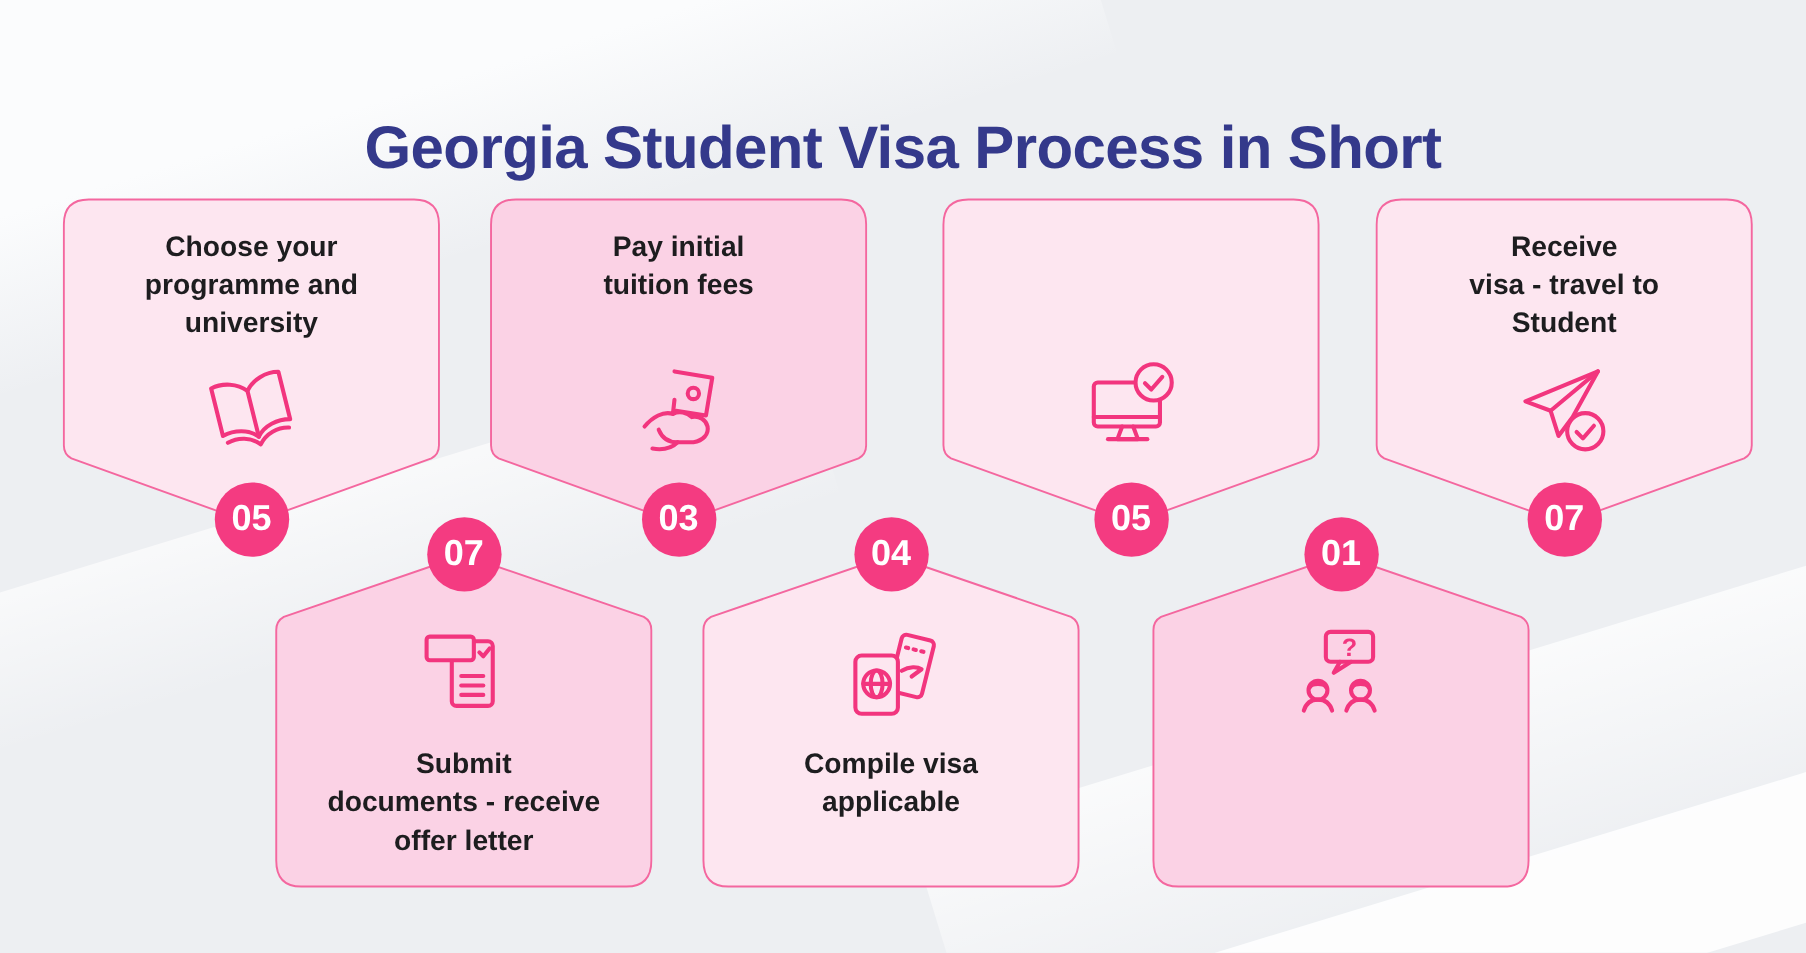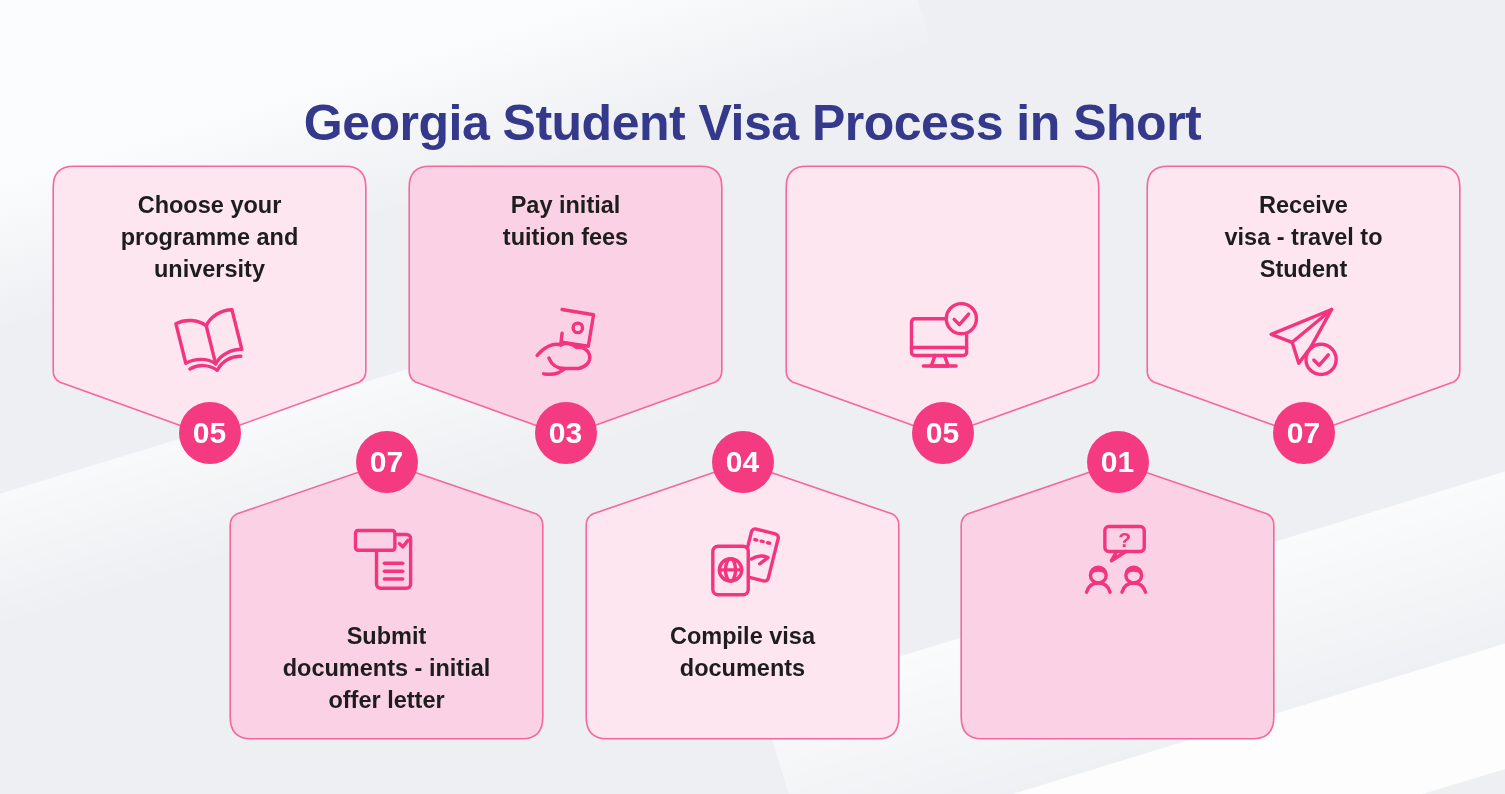--- a/index.html
+++ b/index.html
@@ -159,21 +159,21 @@
         <rect class="knockout" x="24" y="11" width="26" height="41" rx="3"></rect>
         <path d="M41.5 18 L44 20.5 L48 15.5"></path>
         <rect class="knockout" x="8" y="8" width="30" height="15" rx="2"></rect>
         <line x1="30" y1="33" x2="44" y2="33"></line>
         <line x1="30" y1="39" x2="44" y2="39"></line>
         <line x1="30" y1="45" x2="44" y2="45"></line>
       </g>
     </svg>
   </div>
   <div class="card-label">Submit
-documents - initial
+documents - receive
 offer letter</div>
   <div class="badge">07</div>
 </div>
 
 <div class="card bottom light" style="left:585px;top:462px;">
   <svg class="shape" viewBox="0 0 315 278">
     <path class="shape-fill" d="M150.5 3 Q157.5 0.5 164.5 3 L307.5 52 Q313.8 55.5 313.8 63 V255 Q313.8 276.8 293 276.8 H22 Q1.2 276.8 1.2 255 V63 Q1.2 55.5 7.5 52 L150.5 3 Z"></path>
   </svg>
   <div class="card-icon">
     <svg viewBox="0 0 64 64">
@@ -184,21 +184,21 @@
           <path d="M39 31 C43 27 48 26 51 27 L46 33"></path>
         </g>
         <rect class="knockout" x="9" y="20" width="27" height="37" rx="4"></rect>
         <circle cx="22.5" cy="38" r="8.5"></circle>
         <ellipse cx="22.5" cy="38" rx="3.8" ry="8.5"></ellipse>
         <line x1="14" y1="38" x2="31" y2="38"></line>
       </g>
     </svg>
   </div>
   <div class="card-label">Compile visa
-documents</div>
+applicable</div>
   <div class="badge">04</div>
 </div>
 
 <div class="card bottom medium" style="left:960px;top:462px;">
   <svg class="shape" viewBox="0 0 315 278">
     <path class="shape-fill" d="M150.5 3 Q157.5 0.5 164.5 3 L307.5 52 Q313.8 55.5 313.8 63 V255 Q313.8 276.8 293 276.8 H22 Q1.2 276.8 1.2 255 V63 Q1.2 55.5 7.5 52 L150.5 3 Z"></path>
   </svg>
   <div class="card-icon">
     <svg viewBox="0 0 64 64">
       <g class="icon-stroke">

